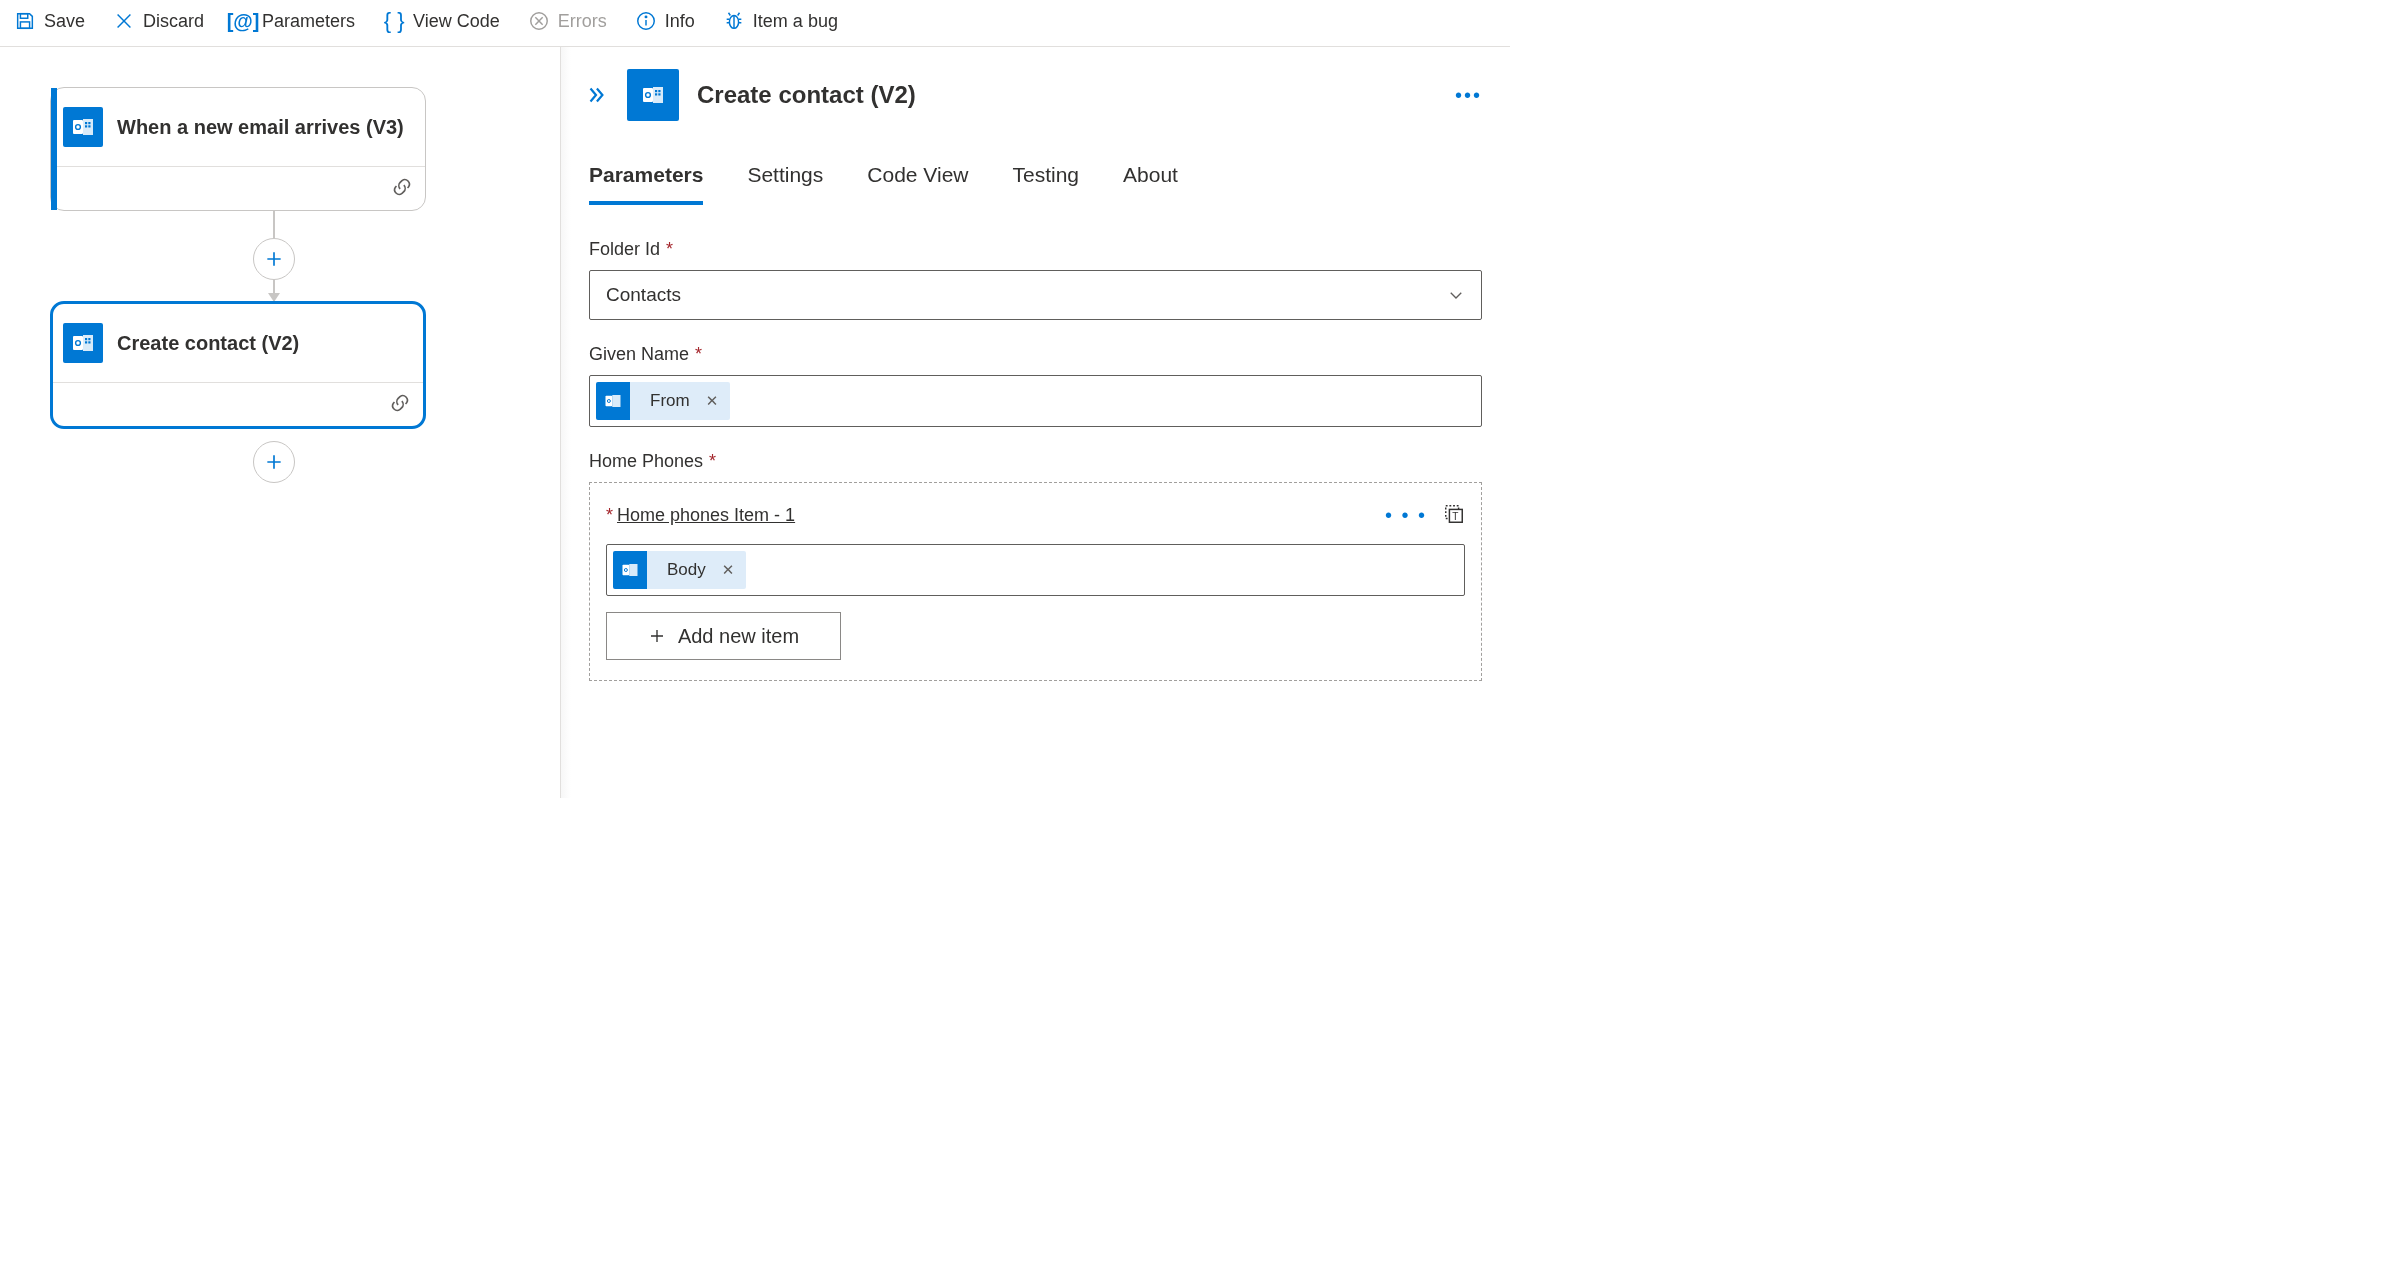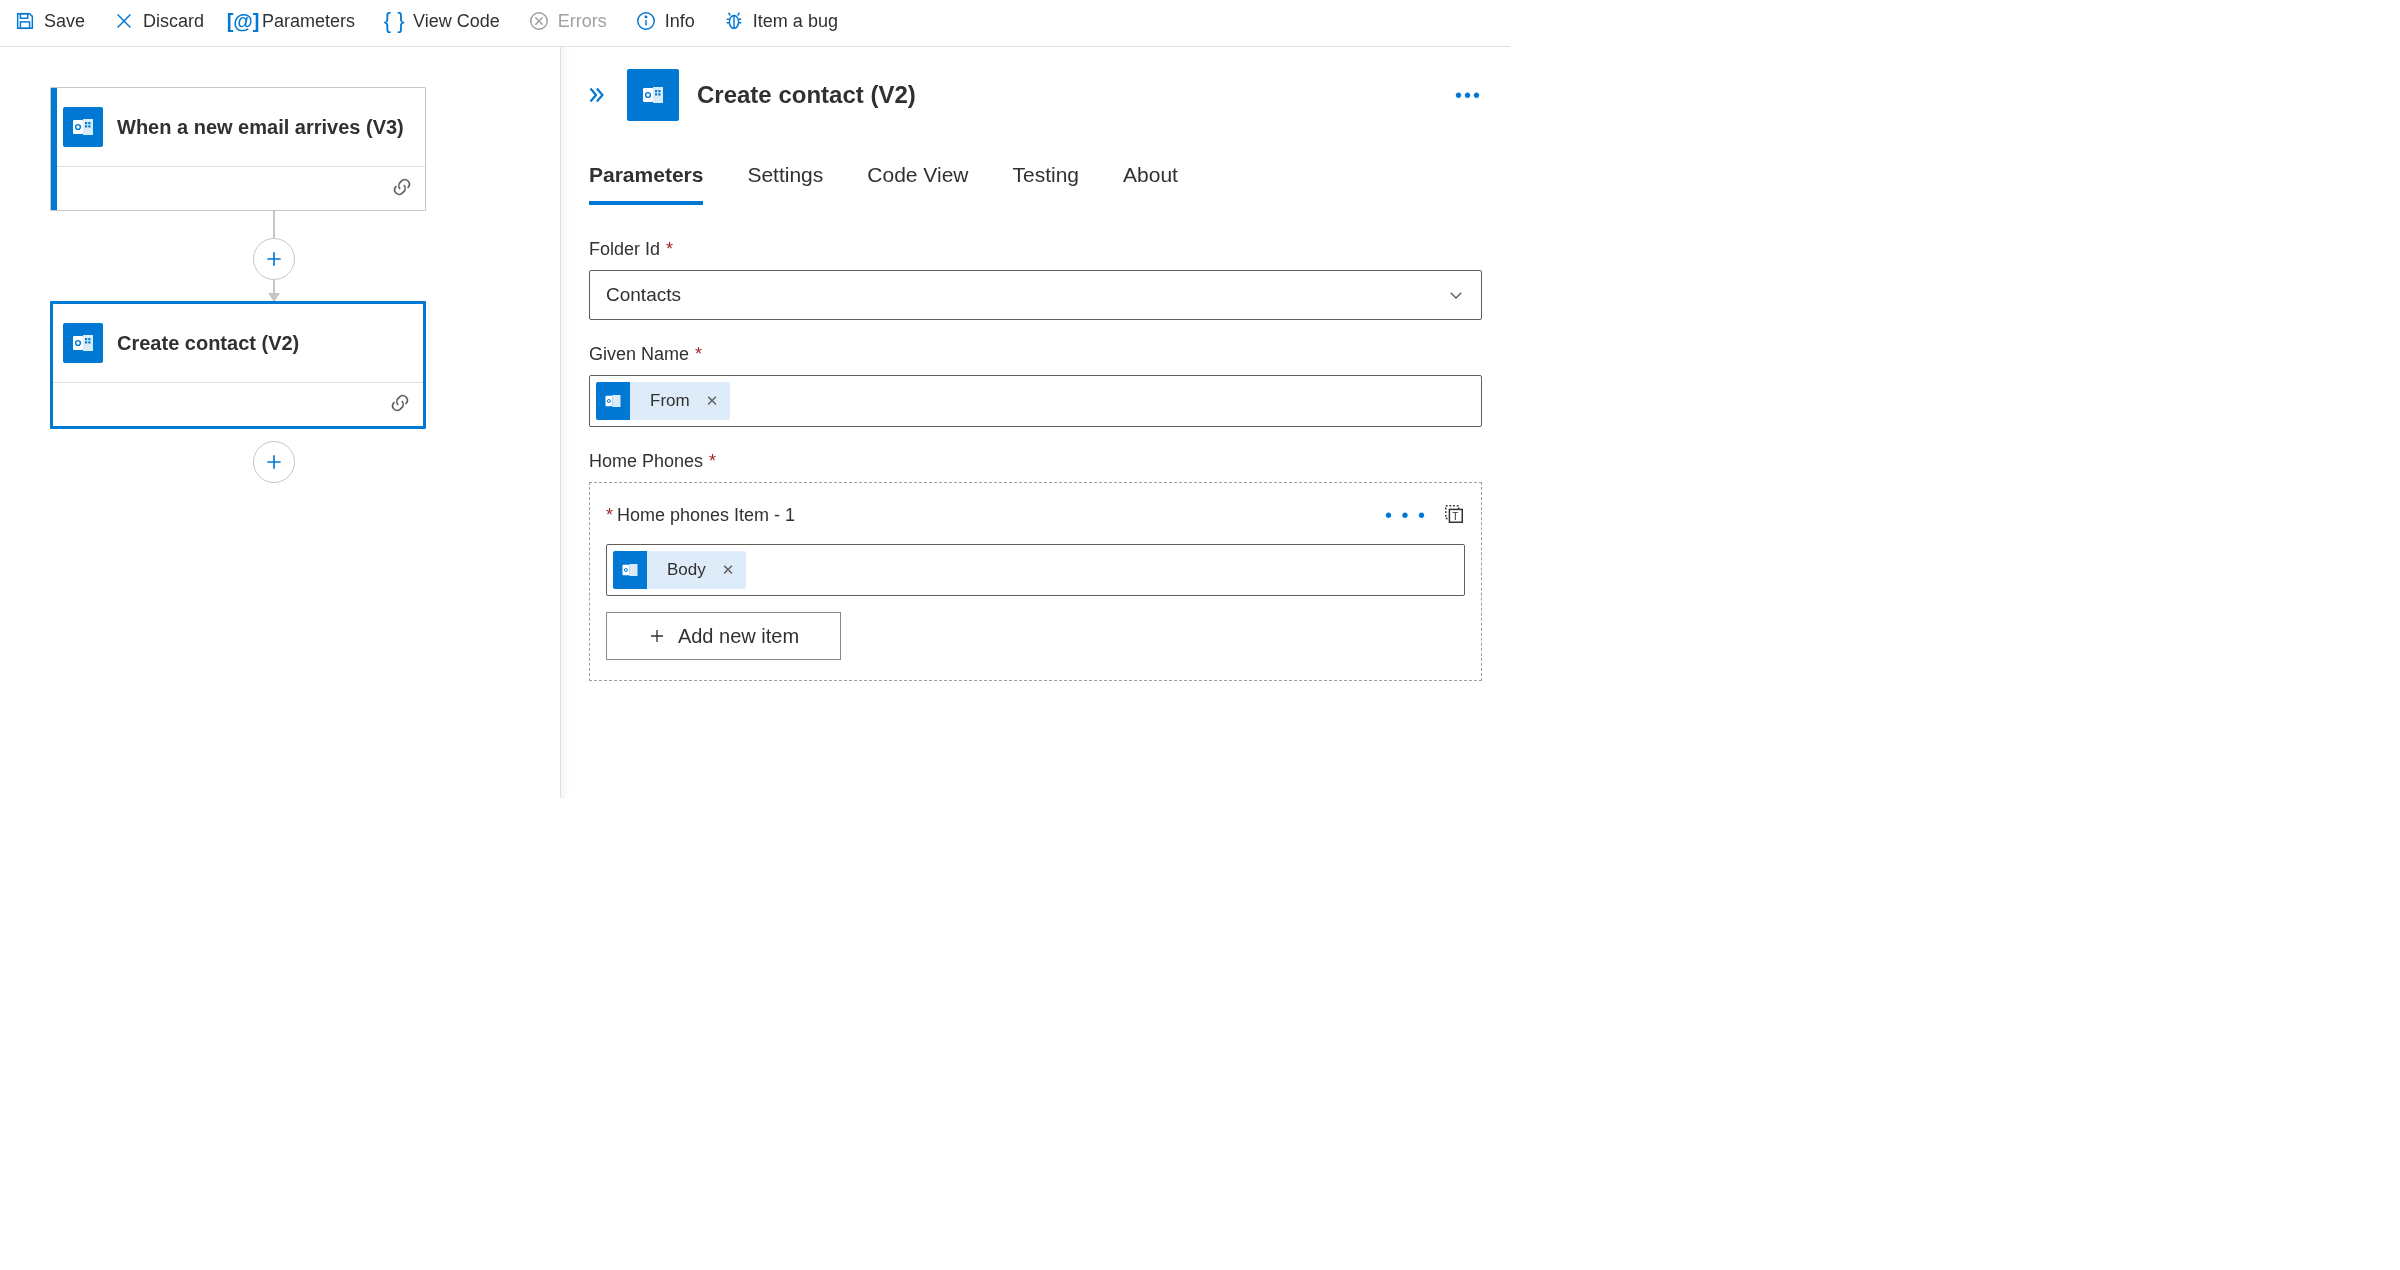--- a/index.html
+++ b/index.html
@@ -50,21 +50,21 @@
     border-left: 1px solid #e1dfdd;
     padding: 22px 22px 0 22px;
     position: relative;
     background: linear-gradient(to right, #f7f7f7 0, #ffffff 10px);
   }
 
   
   .card {
     width: 376px;
     border: 1px solid #c8c6c4;
-    border-radius: 1px;
+    border-radius: 14px;
     background: #fff;
     position: relative;
   }
   .card.active { border: 3px solid #0078d4; }
   .card .top {
     display: flex; align-items: center;
     padding: 16px 16px 16px 12px;
     gap: 14px;
     min-height: 78px;
   }
@@ -139,21 +139,21 @@
     display:flex;align-items:center;justify-content:center;
   }
   .token .ti svg { width:18px; height:18px;}
   .token .tl { padding: 0 16px 0 20px; font-size:17px;}
   .token .tx { padding-right:12px; color:#605e5c; cursor:pointer; font-size:15px;}
 
   .dashed {
     border: 1px dashed #a19f9d; padding: 20px 16px 20px 16px;
   }
   .item-head{ display:flex; align-items:center; margin-bottom: 16px;}
-  .item-head .ih-label{ font-size:18px;}
+  .item-head .ih-label{ font-size:18px;text-decoration:underline;}
   .item-head .ih-req { color:#a4262c; margin-right:4px; font-size:18px;}
   .item-head .ih-more{ margin-left:auto; color:#0078d4; letter-spacing:2px; font-size:20px; cursor:pointer;}
   .item-head .ih-tpl{ margin-left:16px; cursor:pointer;}
   .item-head .ih-tpl svg{ width:22px; height:22px; stroke:#323130; }
 
   .add-btn{
     margin-top: 16px; border:1px solid #8a8886; height:48px; width: 235px;
     display:inline-flex; align-items:center; justify-content:center; gap:12px;
     font-size:20px; cursor:pointer; background:#fff;
   }

